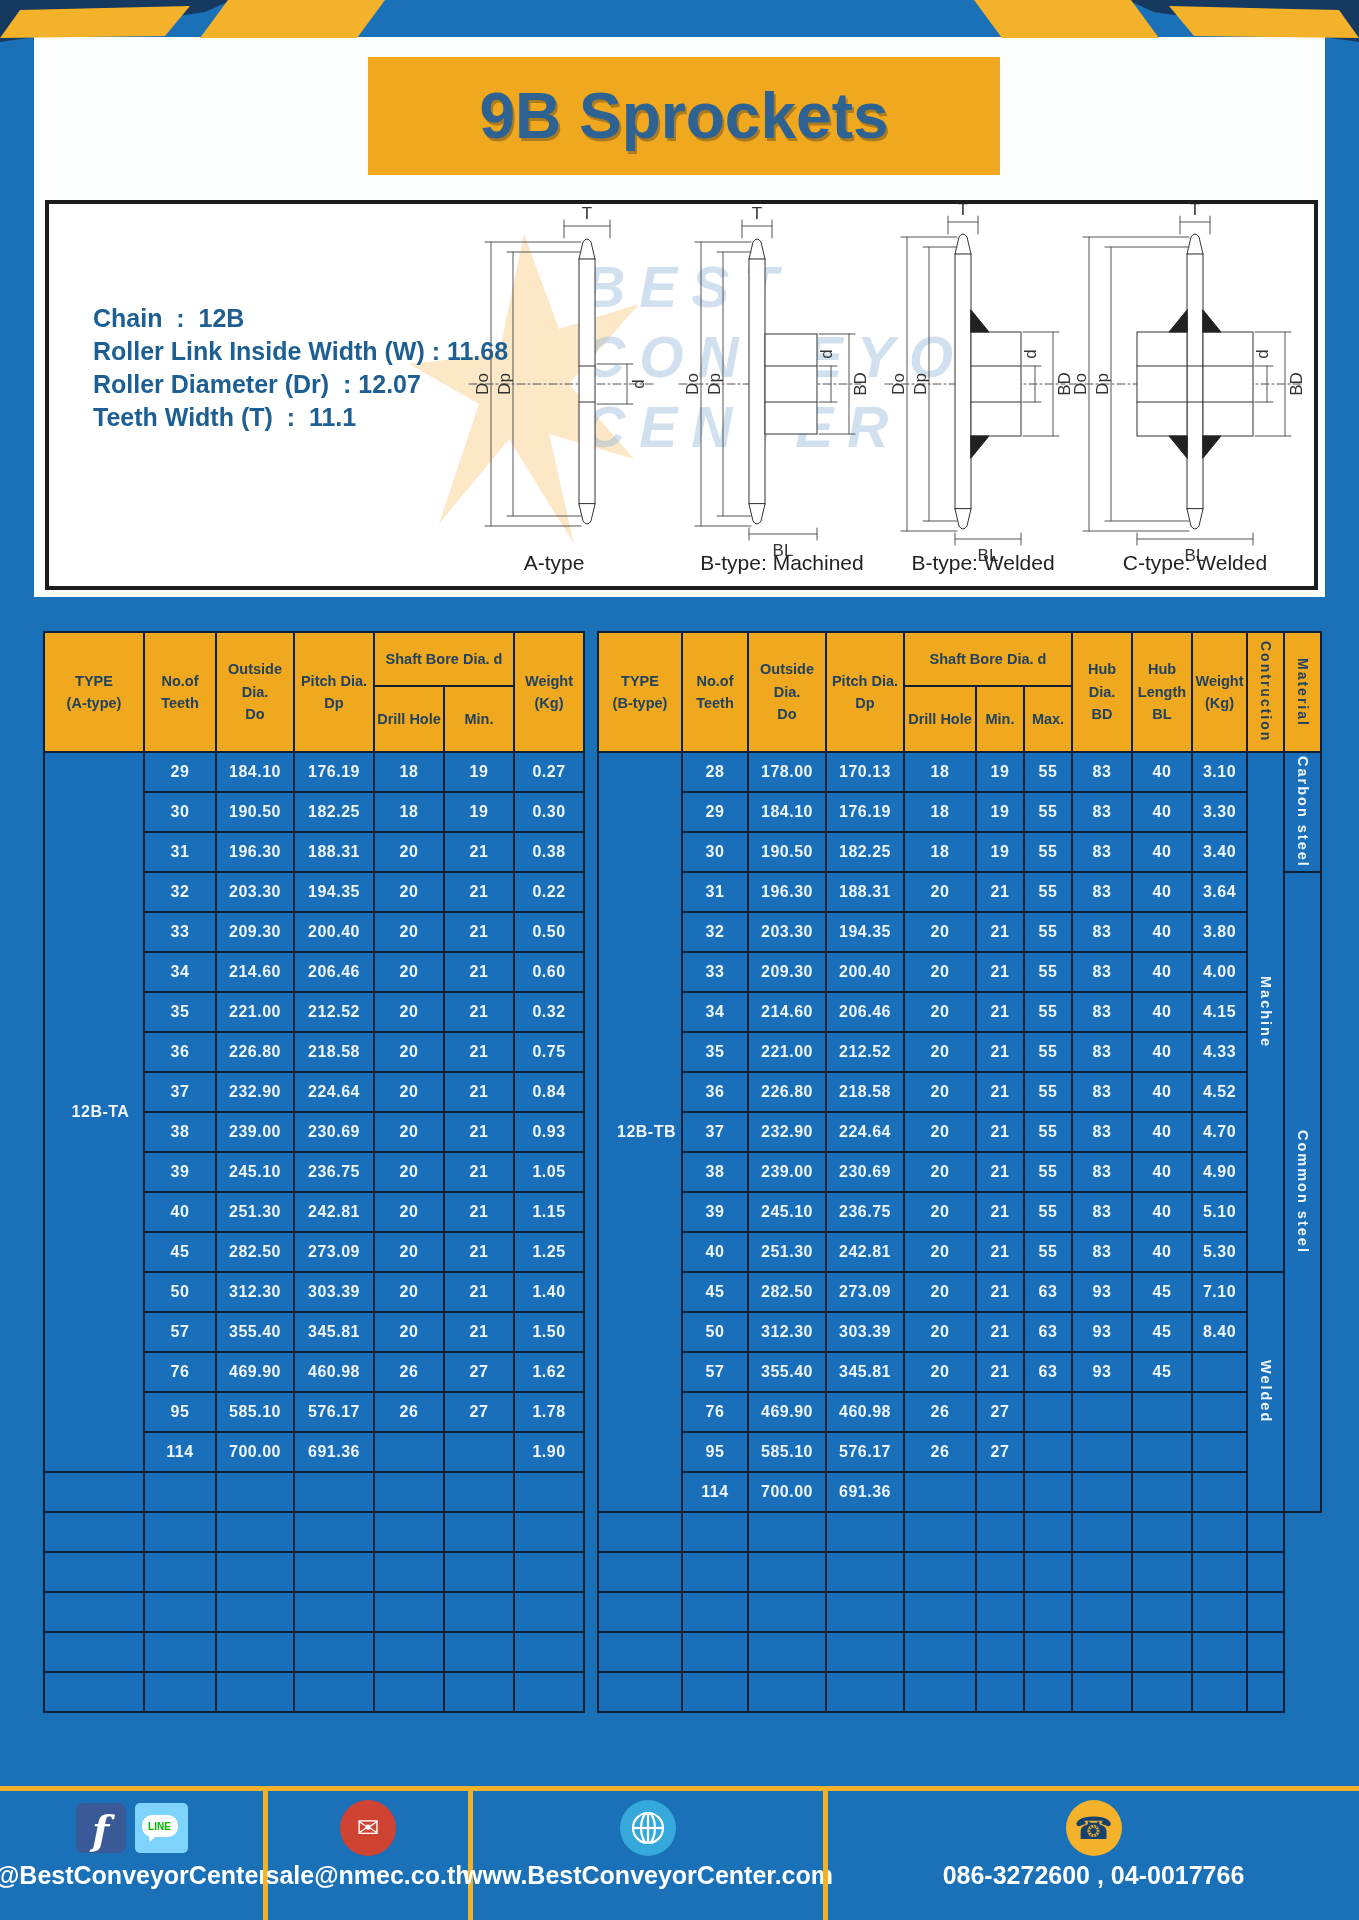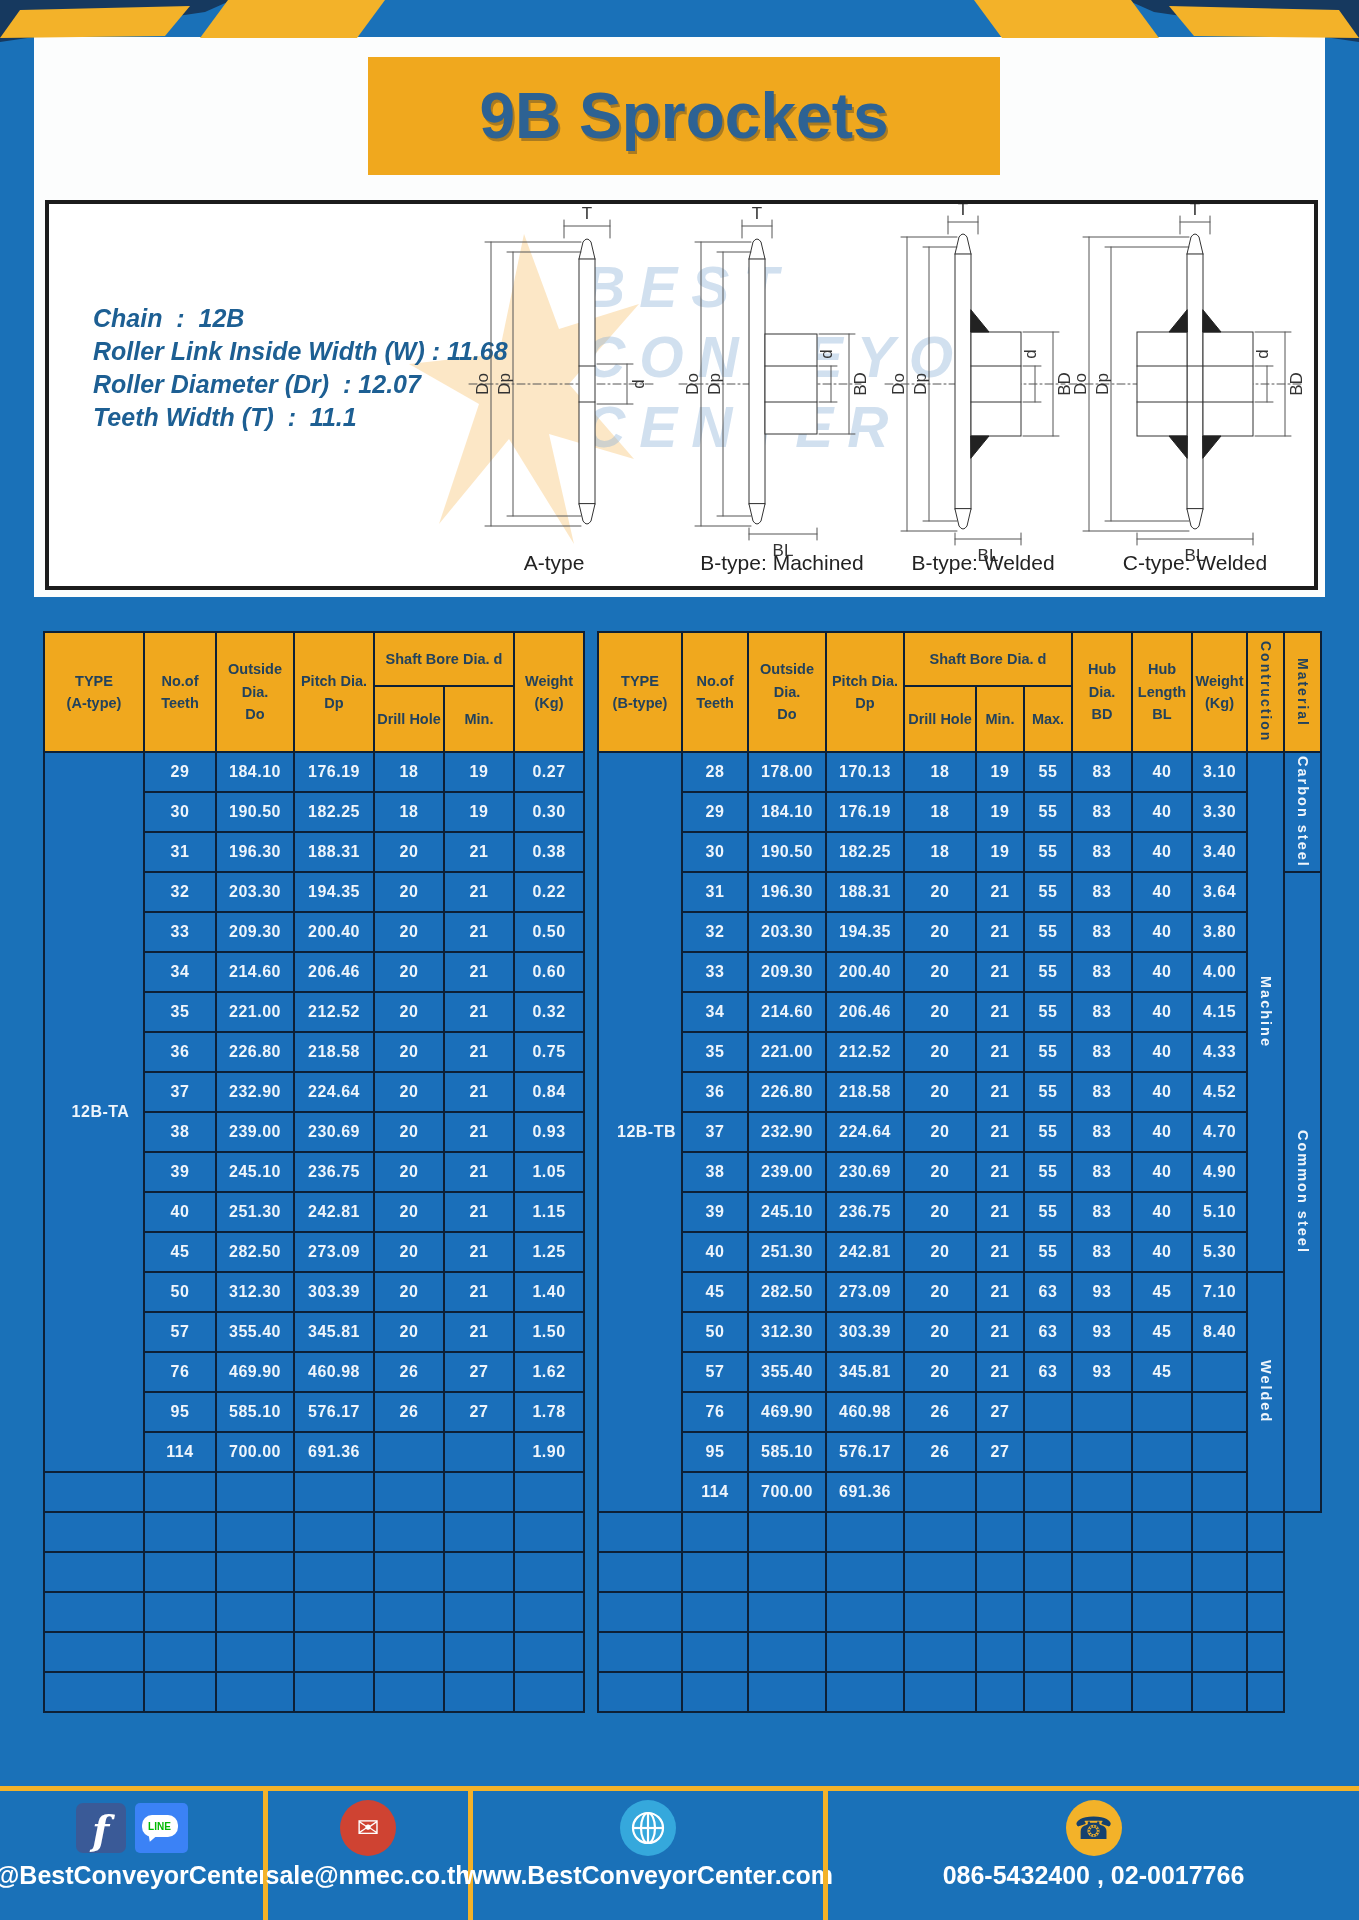--- a/index.html
+++ b/index.html
@@ -16,21 +16,21 @@
   .title-banner {
     position:absolute; left:368px; top:57px; width:632px; height:118px;
     background:#f0a81e; display:flex; align-items:center; justify-content:center;
     font-size:64px; font-weight:bold; color:#2d6293;
     text-shadow: 2px 3px 0 rgba(40,40,40,0.35);
   }
   .spec-box {
     position:absolute; left:45px; top:200px; width:1273px; height:390px;
     background:#ffffff; border:4px solid #1c1c1c;
   }
-  .specs { position:absolute; left:44px; top:98px;font-style:italic; }
+  .specs { position:absolute; left:44px; top:98px; }
   .spec-line { font-size:25px; font-weight:bold; color:#1d5f93; line-height:33px; white-space:pre; }
   .watermark {
     position:absolute; left:535px; top:48px; width:520px;
     font-weight:bold; font-size:57px; line-height:70px; letter-spacing:14px;
     color:rgba(140,178,214,0.40); user-select:none;font-style:italic;
   }
   .wm-orange { position:absolute; left:360px; top:30px; }
   .drawings-svg { position:absolute; left:0; top:0; }
 
   
@@ -58,21 +58,21 @@
   
   .footer-rule { position:absolute; left:0; top:1786px; width:1359px; height:5px; background:#f3b229; }
   .footer { position:absolute; left:0; top:1791px; width:1359px; height:129px; display:flex; }
   .f-divider { width:5px; background:#f3b229; }
   .f-sec { display:flex; flex-direction:column; align-items:center; justify-content:flex-start; padding-top:8px; }
   .f-sec .icons { display:flex; gap:9px; height:58px; align-items:center; }
   .f-label { color:#ffffff; font-weight:bold; font-size:25px; margin-top:4px; white-space:nowrap; }
   .ic-fb { width:50px; height:50px; background:#3a5a97; border-radius:7px; color:#fff;
            font-family:"DejaVu Serif", serif; font-style:italic; font-weight:bold; font-size:40px;
            display:flex; align-items:flex-end; justify-content:center; line-height:46px; }
-  .ic-line { width:53px; height:50px; background:#3b82f6; border-radius:5px; position:relative; }
+  .ic-line { width:53px; height:50px; background:#7dd3fc; border-radius:5px; position:relative; }
   .ic-line .bubble { position:absolute; left:7px; top:12px; width:36px; height:22px; background:#fff;
            border-radius:10px; display:flex; align-items:center; justify-content:center;
            color:#00b900; font-weight:bold; font-size:10px; letter-spacing:0; }
   .ic-line .tail { position:absolute; left:12px; top:32px; width:0; height:0;
            border-left:4px solid transparent; border-right:4px solid transparent; border-top:7px solid #fff; transform:rotate(20deg); }
   .ic-round { width:56px; height:56px; border-radius:50%; display:flex; align-items:center; justify-content:center; }
   .ic-mail { background:#cf4332; color:#fff; font-size:27px; }
   .ic-globe { background:#35a8dc; }
   .ic-phone { background:#f3b229; color:#15416e; font-size:31px; }
 </style>
@@ -842,15 +842,15 @@
         </svg>
       </div>
     </div>
     <div class="f-label">www.BestConveyorCenter.com</div>
   </div>
   <div class="f-divider"></div>
   <div class="f-sec" style="flex:1">
     <div class="icons">
       <div class="ic-round ic-phone">☎</div>
     </div>
-    <div class="f-label">086-5432400 , 02-0017766</div>
+    <div class="f-label">086-3272600 , 04-0017766</div>
   </div>
 </div>
 
 </body></html>

